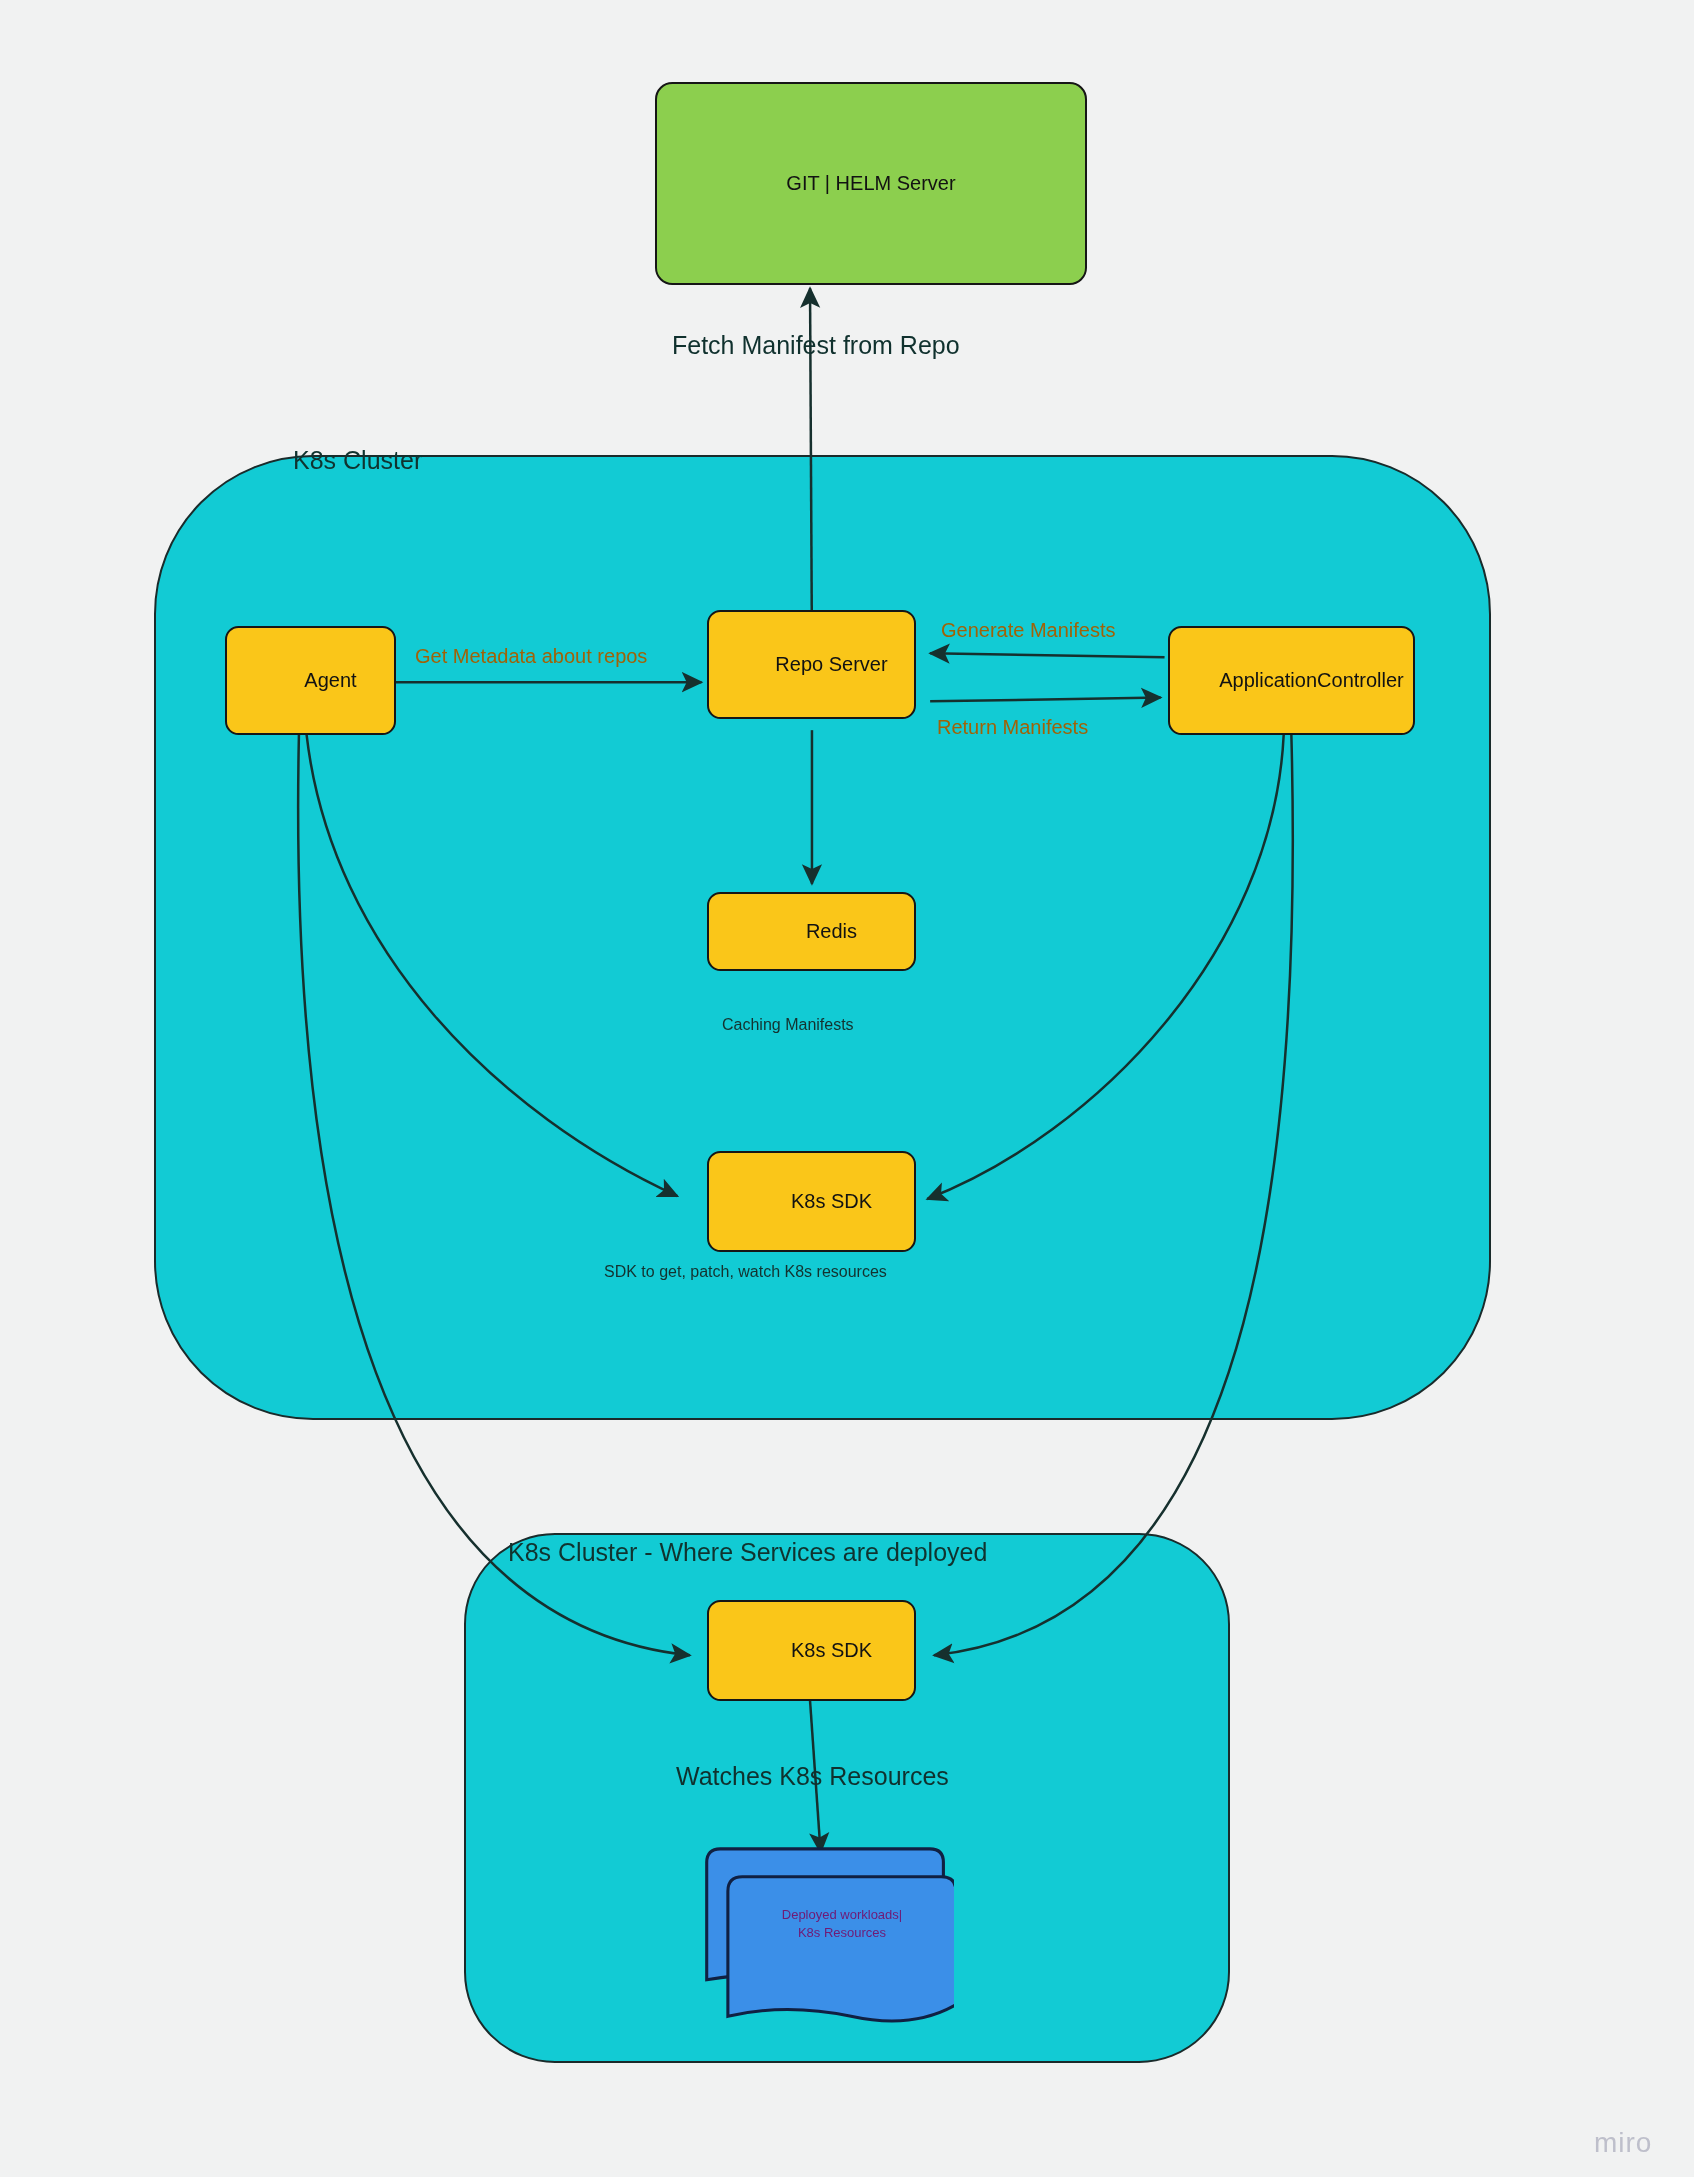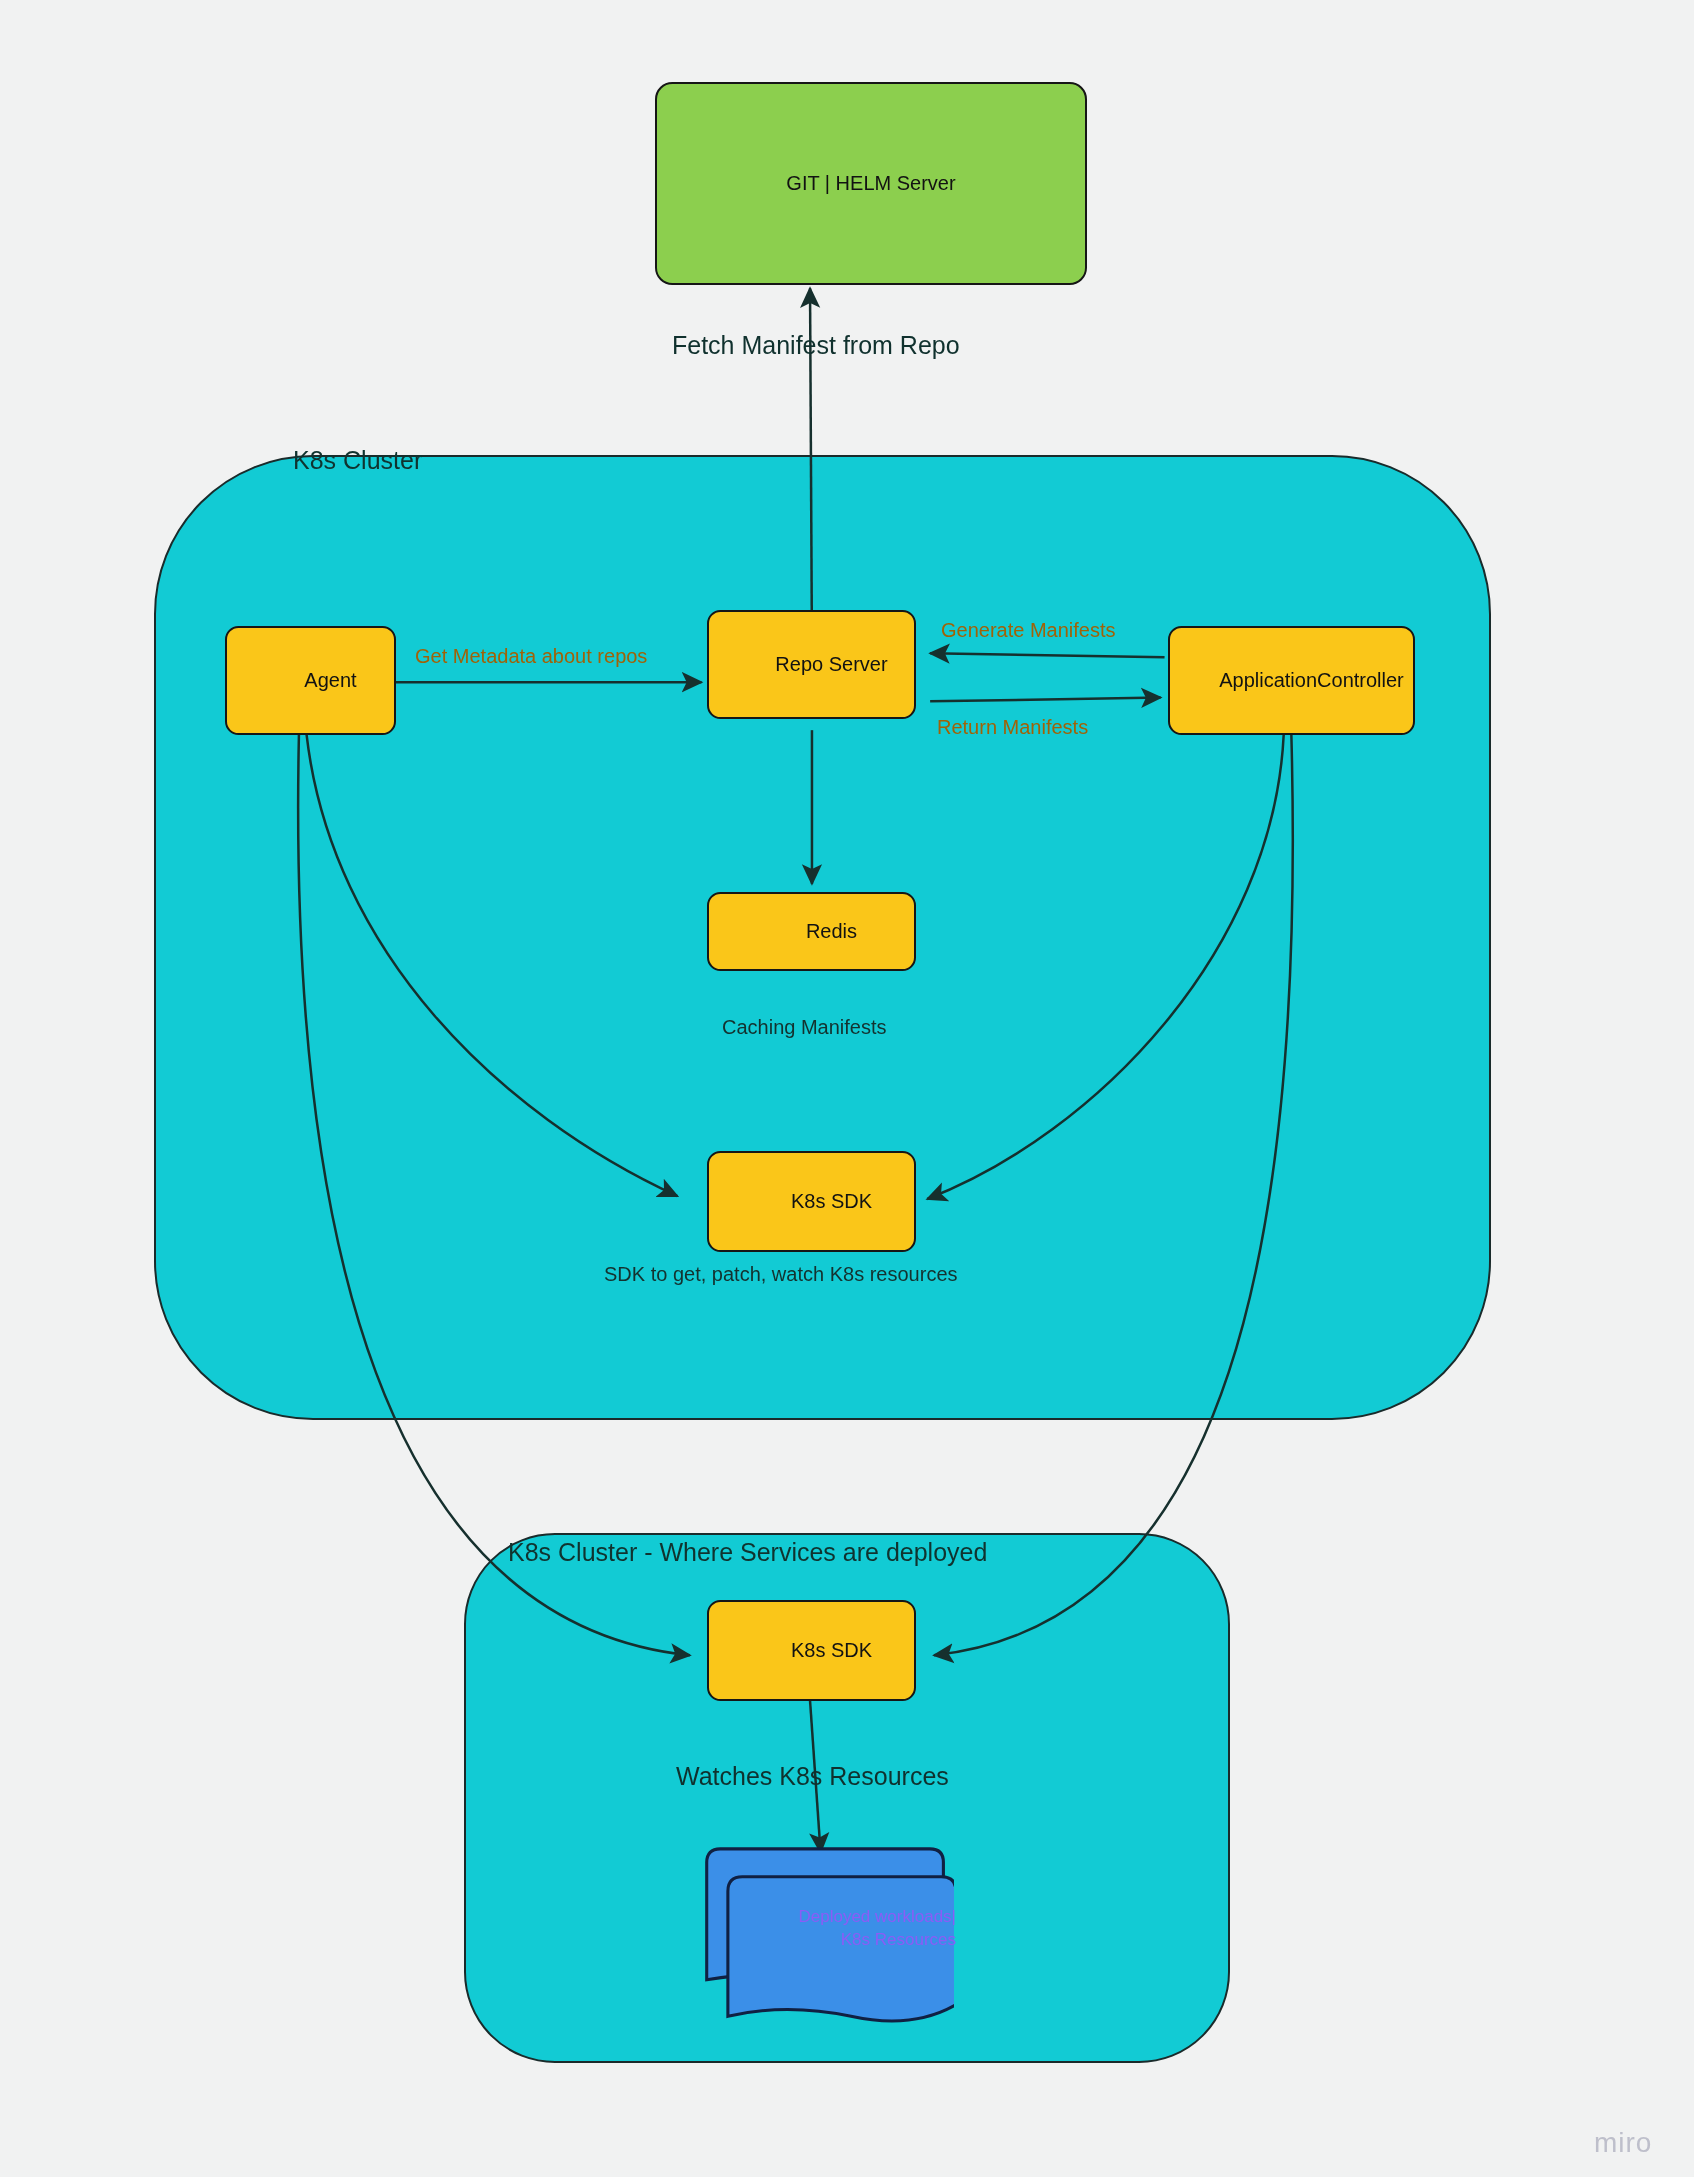--- a/index.html
+++ b/index.html
@@ -51,30 +51,30 @@
   .edge-label {
     position: absolute;
     color: #a16207;
     font-size: 20px;
     white-space: nowrap;
   }
   .edge-label.big { font-size: 25px; color: #10312E; }
   .caption {
     position: absolute;
     color: #14322F;
-    font-size: 20px;
+    font-size: 16px;
     white-space: nowrap;
   }
   .doc-stack { position: absolute; }
   .doc-text {
     position: absolute;
-    color: #8b5cf6;
-    font-size: 17px;
+    color: #701a75;
+    font-size: 13px;
     line-height: 1.35;
-    text-align: right;
+    text-align: center;
     white-space: pre-line;
   }
   .watermark {
     position: absolute;
     color: #BEBFCB;
     font-size: 28px;
     letter-spacing: 1px;
     font-family: "Liberation Sans", sans-serif;
   }
 </style>

